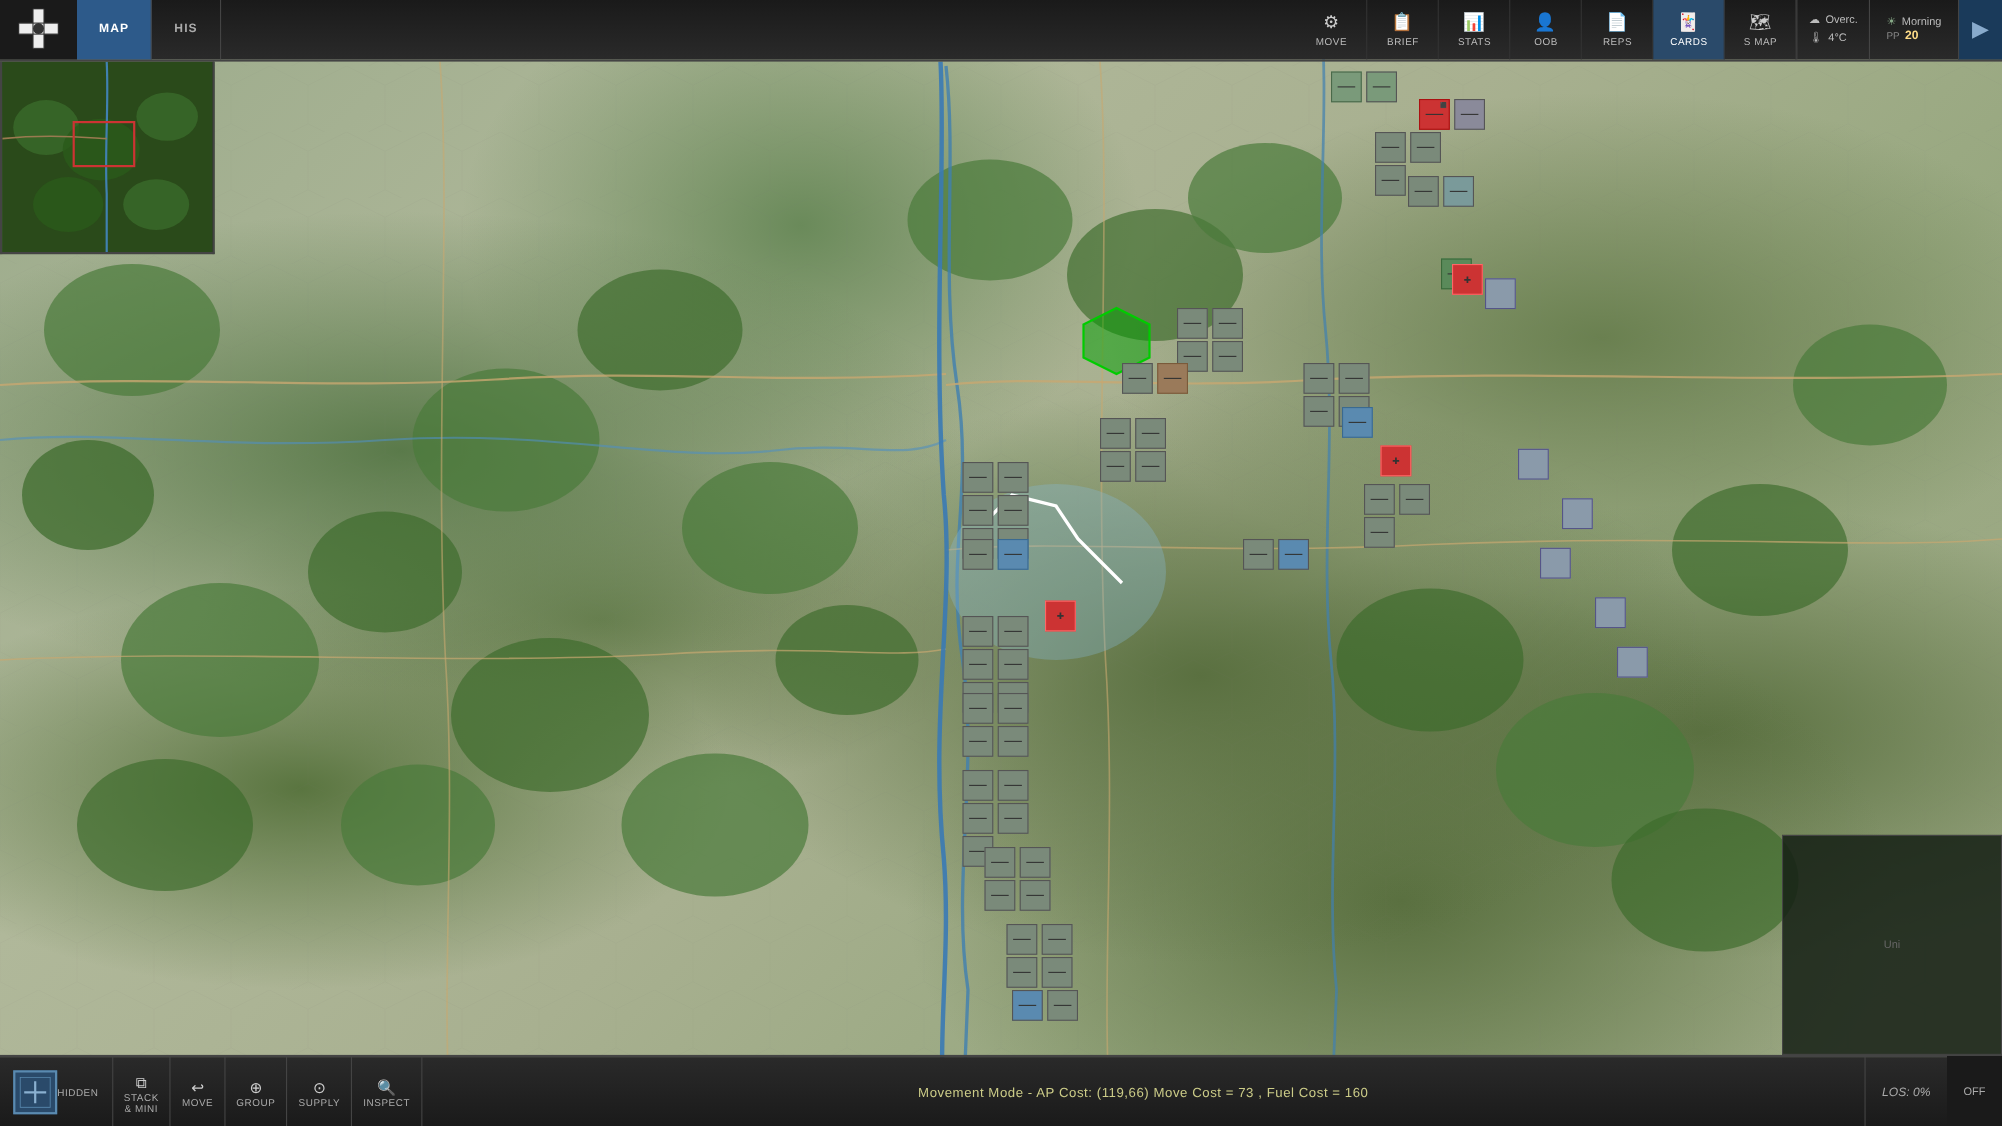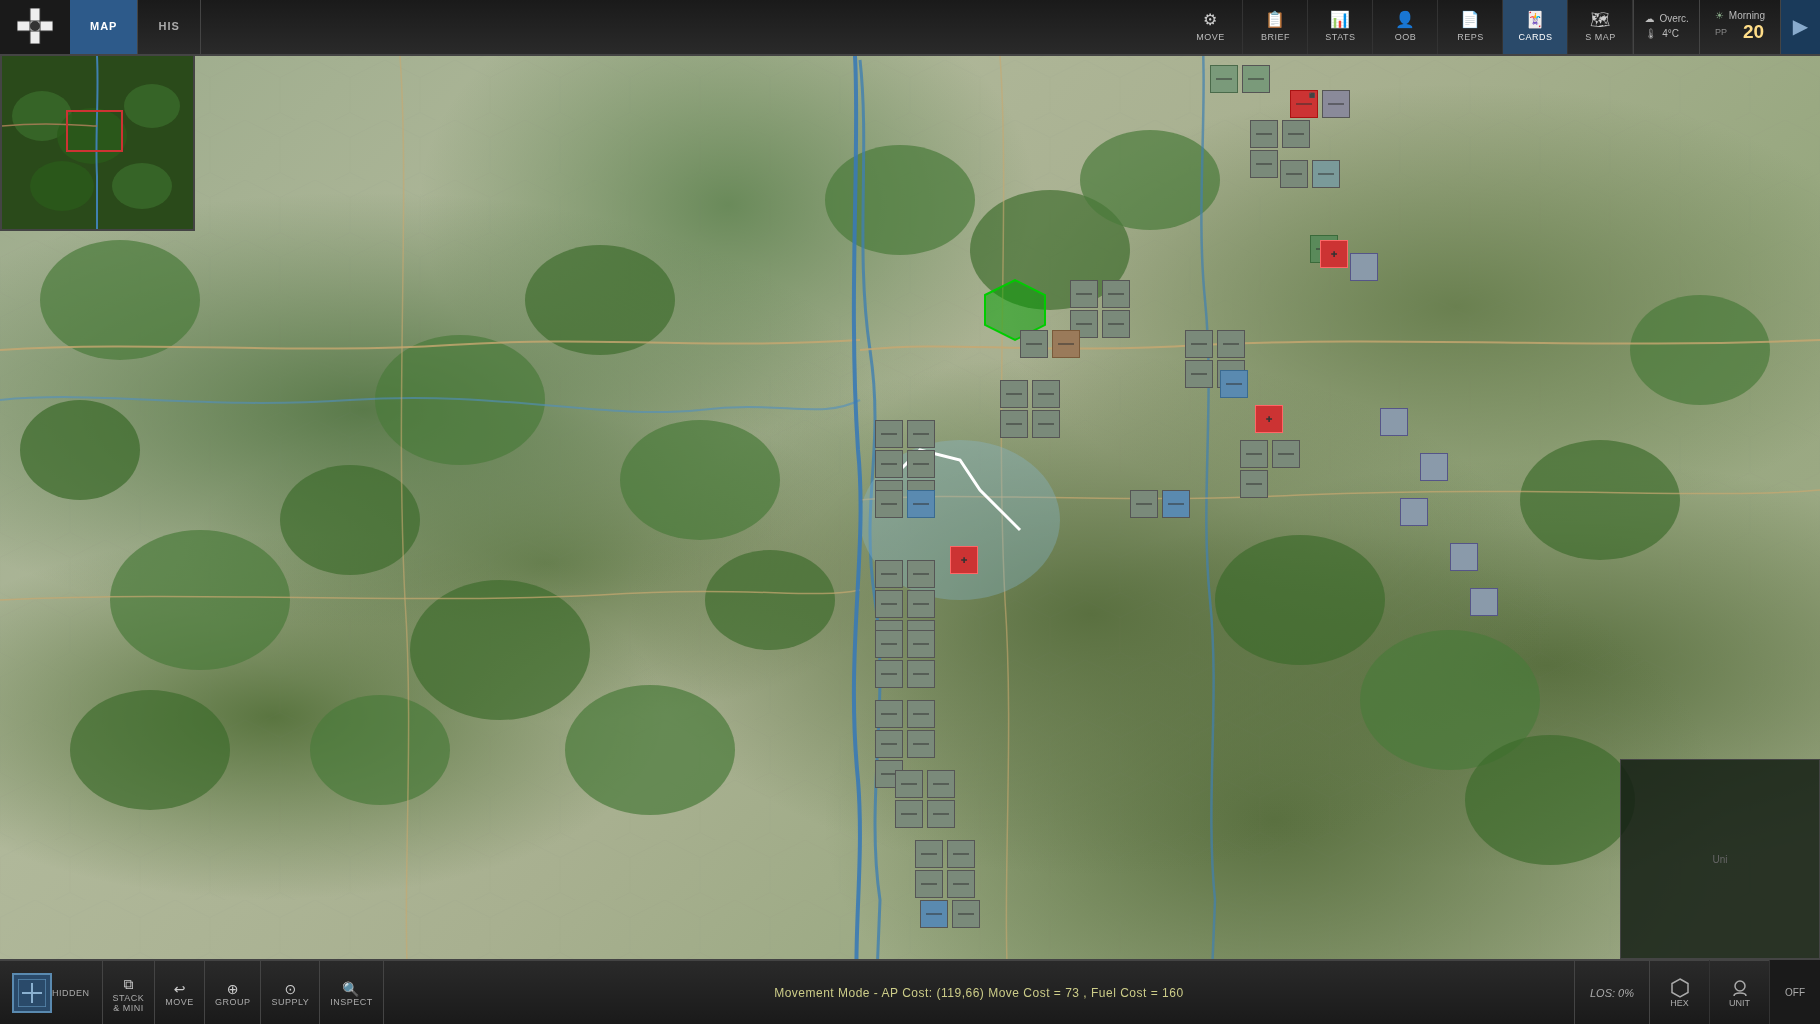--- a/index.html
+++ b/index.html
@@ -157,21 +157,21 @@
       height: 56px;
       justify-content: center;
     }
 
     .pp-label {
       font-size: 9px;
       color: #888;
     }
 
     .pp-value {
-      font-size: 19px;
+      font-size: 11px;
       color: #ffdd88;
       font-weight: bold;
     }
 
     .end-turn-btn {
       width: 40px;
       height: 56px;
       background: #1a3a5a;
       display: flex;
       align-items: center;
@@ -690,21 +690,21 @@
       <span>🌡</span>
       <span>4°C</span>
     </div>
   </div>
 
   <div class="pp-area">
     <div class="weather-row" style="gap:5px;">
       <span style="color:#88aa88; font-size:10px;">☀</span>
       <span style="font-size:10px; color:#bbb;">Morning</span>
     </div>
-    <div class="weather-row" style="gap:16px;">
+    <div class="weather-row" style="gap:5px;">
       <span class="pp-label">PP</span>
       <span class="pp-value">20</span>
     </div>
   </div>
 
   <div class="end-turn-btn">
     <span style="color:#88aacc; font-size:20px;">▶</span>
   </div>
 </div>
 
@@ -748,35 +748,20 @@
   </div>
 
   <div class="status-bar">
     <span>Movement Mode - AP Cost: (119,66)  Move Cost =  73 , Fuel Cost =  160</span>
   </div>
 
   <div class="los-display">
     <span>LOS: 0%</span>
   </div>
 
-  <div class="hex-unit-group">
-    <div class="hex-unit-btn">
-      <svg width="20" height="20" viewBox="0 0 20 20">
-        <polygon points="10,1 18,5.5 18,14.5 10,19 2,14.5 2,5.5" fill="none" stroke="#aaa" stroke-width="1.5"></polygon>
-      </svg>
-      <span>HEX</span>
-    </div>
-    <div class="hex-unit-btn">
-      <svg width="20" height="20" viewBox="0 0 20 20">
-        <circle cx="10" cy="8" r="5" fill="none" stroke="#aaa" stroke-width="1.5"></circle>
-        <path d="M4,18 C4,14 16,14 16,18" fill="none" stroke="#aaa" stroke-width="1.5"></path>
-      </svg>
-      <span>UNIT</span>
-    </div>
-  </div>
 
   <div class="off-btn">
     <span>OFF</span>
   </div>
 </div>
 
 <div id="unit-panel">
   <span style="color:#666; font-size:10px;">Uni</span>
 </div>
 

